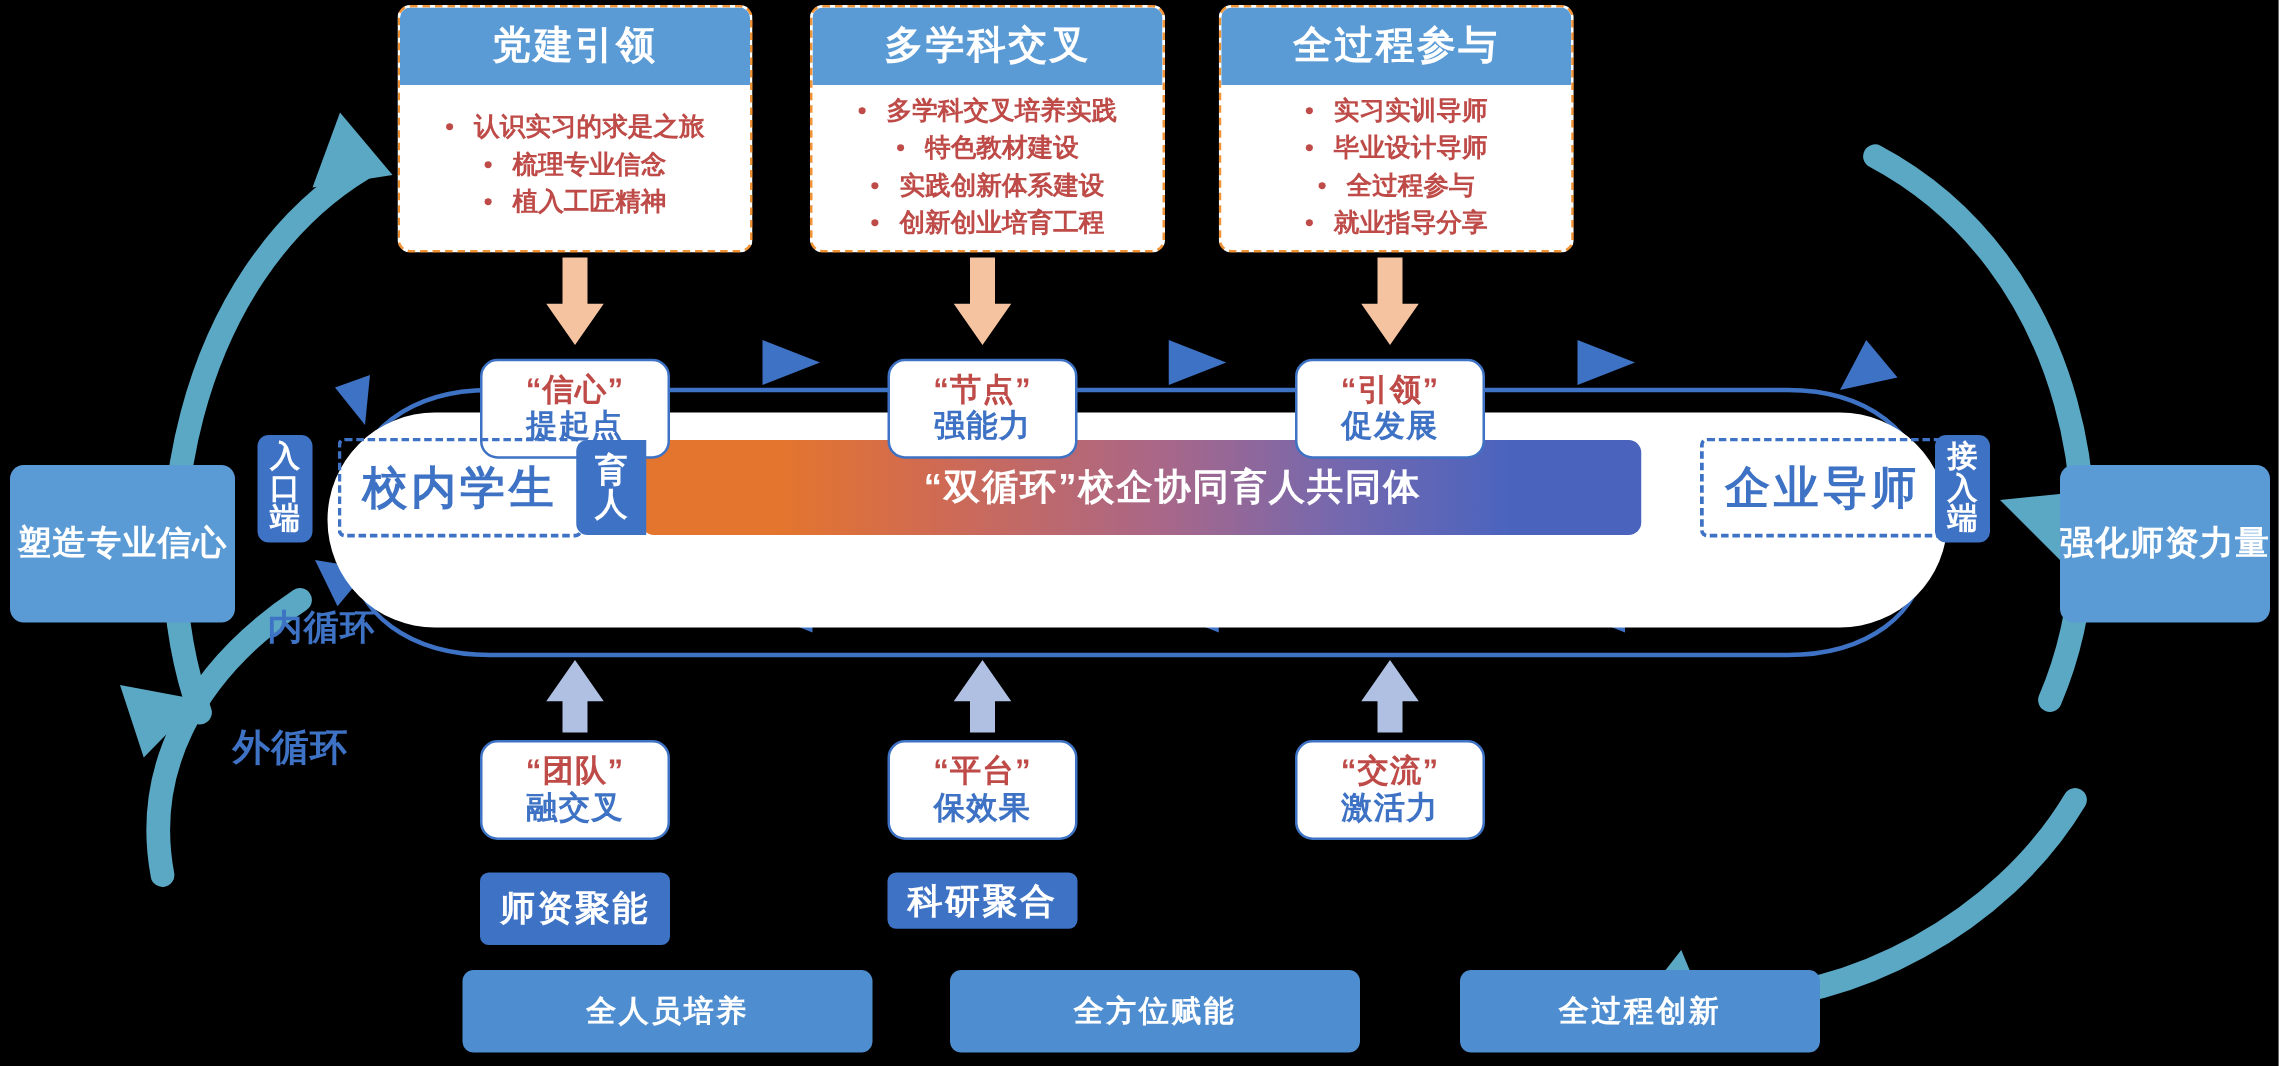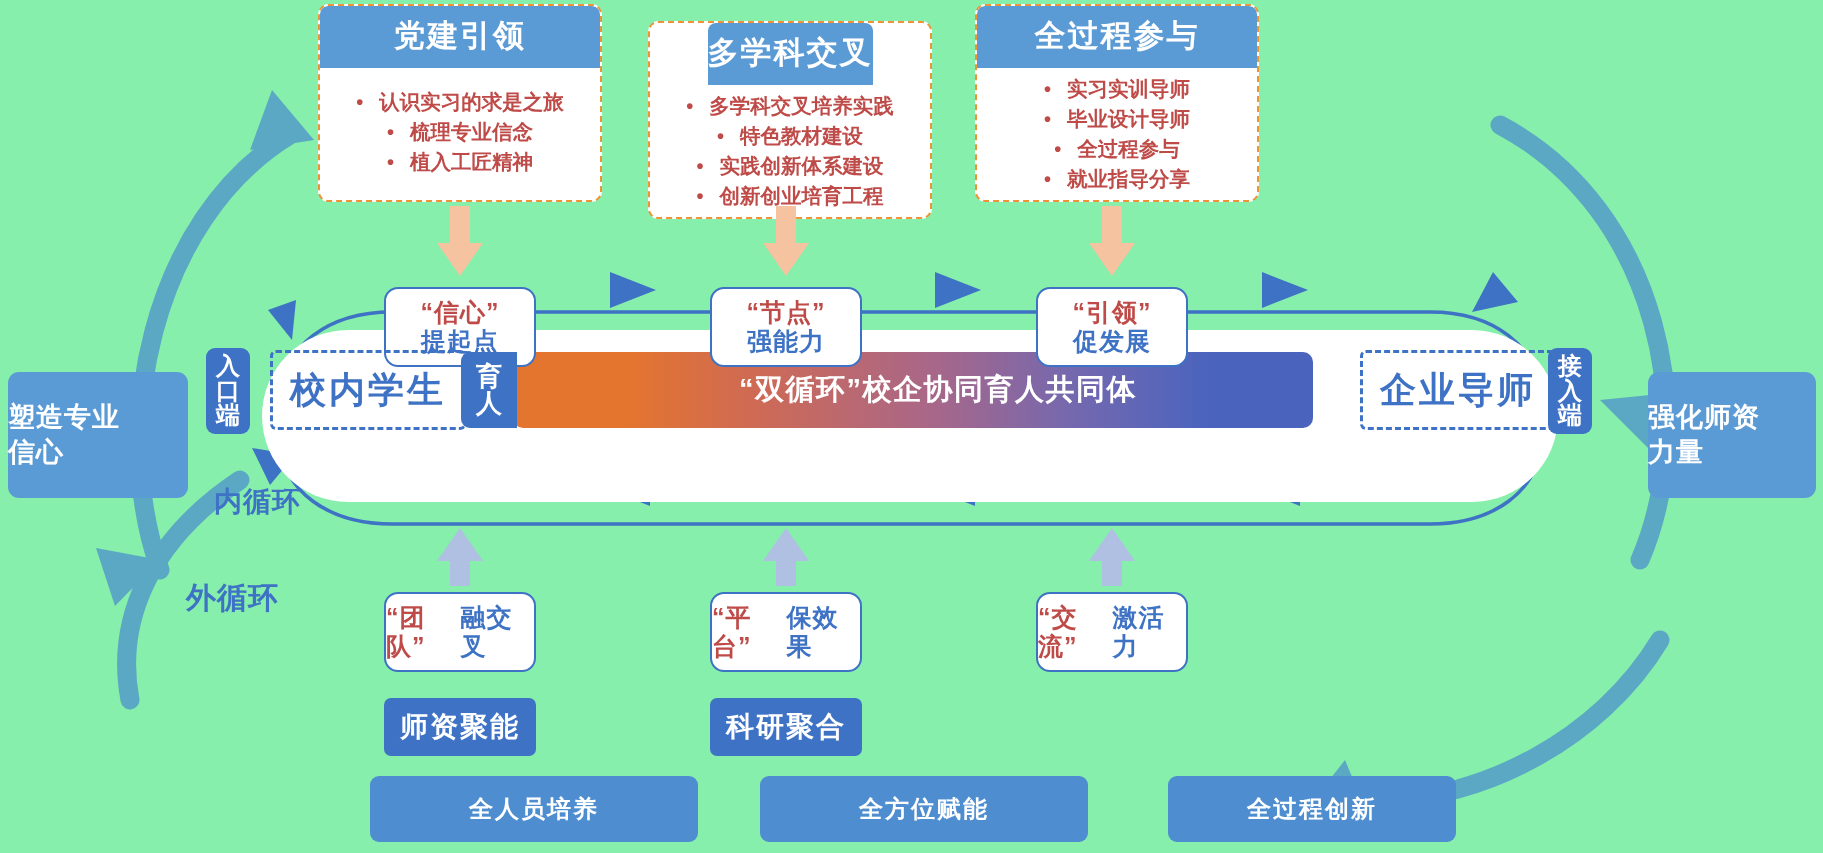--- a/index.html
+++ b/index.html
@@ -8,21 +8,21 @@
     width: 1823px;
     height: 853px;
     background: #ffffff;
     font-family: "Liberation Sans", "DejaVu Sans", sans-serif;
     overflow: hidden;
   }
   #stage {
     position: relative;
     width: 1823px;
     height: 853px;
-    background: #86efac;
+    background: #000000;
   }
 
   
   #bg-svg, #fg-svg {
     position: absolute;
     left: 0; top: 0;
     width: 1823px; height: 853px;
     pointer-events: none;
   }
   #bg-svg { z-index: 1; }
@@ -178,23 +178,23 @@
     width: 44px;
   }
 
   
   .side-panel {
     position: absolute;
     background: #5B9BD5;
     border-radius: 11px;
     z-index: 5;
     display: flex;
-    flex-direction: column;
-    justify-content: center;
-    align-items: flex-start;
+    flex-direction: row;
+    justify-content: center;
+    align-items: center;
     color: #ffffff;
     font-size: 27px;
     font-weight: bold;
     line-height: 1.3;
     letter-spacing: 1px;
     text-align: center;
   }
 
   
   .cycle-label {
@@ -208,21 +208,21 @@
   #label-outer { left: 186px; top: 578px; font-size: 30px; }
 
   
   .sup-box {
     position: absolute;
     background: #ffffff;
     border: 2.5px solid #3E72C4;
     border-radius: 14px;
     z-index: 5;
     display: flex;
-    flex-direction: row;
+    flex-direction: column;
     justify-content: center;
     align-items: center;
   }
   .sup-q { color: #BE4B48; font-size: 25px; font-weight: bold; line-height: 1.18; letter-spacing:1px;}
   .sup-s { color: #3E72C4; font-size: 25px; font-weight: bold; line-height: 1.18; letter-spacing:1px;}
 
   .mid-blue-box {
     position: absolute;
     background: #3E72C4;
     border-radius: 7px;
@@ -314,21 +314,21 @@
         <span class="bullet-dot">•</span>
         <span>梳理专业信念</span>
       </div>
       <div class="topic-line">
         <span class="bullet-dot">•</span>
         <span>植入工匠精神</span>
       </div>
     </div>
   </div>
 
-  <div class="topic-card" style="left:648px; top:21px; width:284px; height:198px;align-items:center;">
+  <div class="topic-card" style="left:648px; top:4px; width:284px; height:198px;">
     <div class="topic-head">多学科交叉</div>
     <div class="topic-body">
       <div class="topic-line">
         <span class="bullet-dot">•</span>
         <span>多学科交叉培养实践</span>
       </div>
       <div class="topic-line">
         <span class="bullet-dot">•</span>
         <span>特色教材建设</span>
       </div>
@@ -423,21 +423,21 @@
   <div class="sup-box" style="left:710px; top:592px; width:152px; height:80px;">
     <div class="sup-q">“平台”</div>
     <div class="sup-s">保效果</div>
   </div>
   <div class="sup-box" style="left:1036px; top:592px; width:152px; height:80px;">
     <div class="sup-q">“交流”</div>
     <div class="sup-s">激活力</div>
   </div>
 
   <div class="mid-blue-box" style="left:384px; top:698px; width:152px; height:58px;">师资聚能</div>
-  <div class="mid-blue-box" style="left:710px; top:698px; width:152px; height:58px;">科研聚合</div>
+  <div class="mid-blue-box" style="left:710px; top:698px; width:152px; height:45px;">科研聚合</div>
 
   <div class="bottom-blue-box" style="left:370px; top:776px; width:328px; height:66px;">全人员培养</div>
   <div class="bottom-blue-box" style="left:760px; top:776px; width:328px; height:66px;">全方位赋能</div>
   <div class="bottom-blue-box" style="left:1168px; top:776px; width:288px; height:66px;">全过程创新</div>
 
   <svg id="fg-svg" viewBox="0 0 1823 853">
 
     <g fill="#F5C3A0">
       <path d="M450 206 L470 206 L470 243 L483 243 L460 276 L437 243 L450 243 Z"></path>
       <path d="M776 206 L796 206 L796 243 L809 243 L786 276 L763 243 L776 243 Z"></path>

